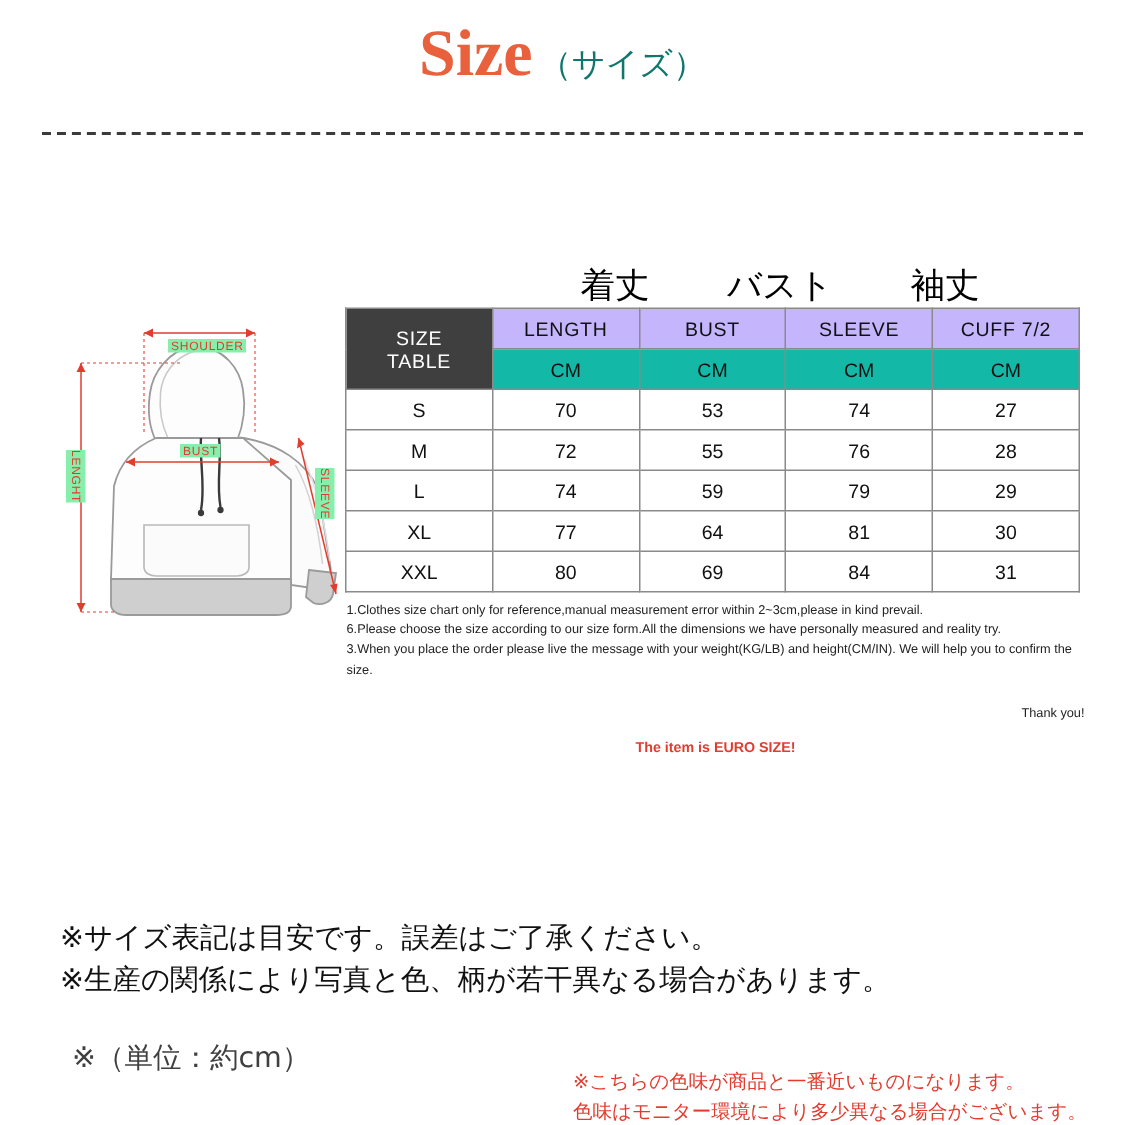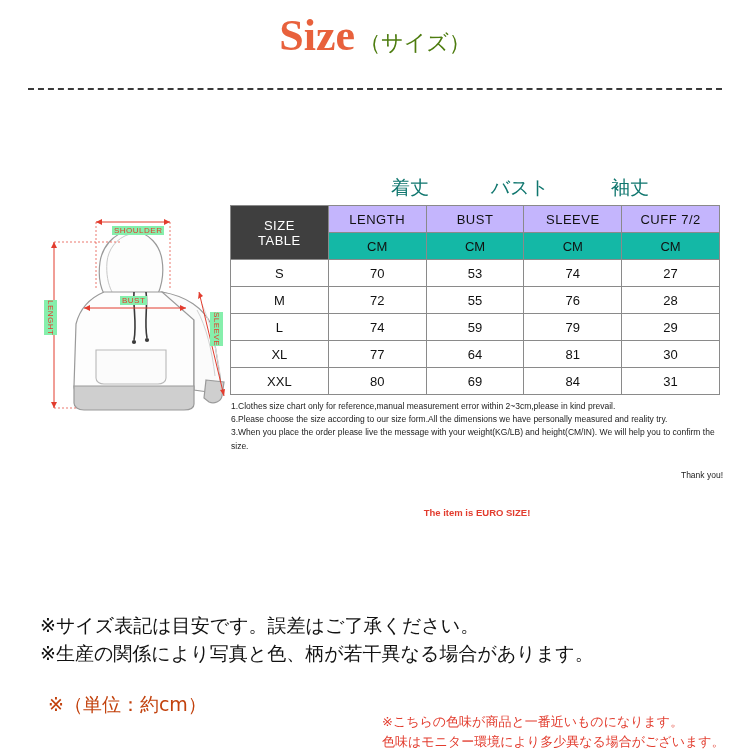--- a/index.html
+++ b/index.html
@@ -38,41 +38,41 @@
   .title-main {
     font-family: "Liberation Serif", serif;
     font-weight: bold;
     font-size: 44px;
     color: #e8613c;
     letter-spacing: 0px;
     line-height: 1;
   }
   .title-sub {
     font-size: 22px;
-    color: #4d7c0f;
+    color: #0f766e;
     font-family: "DejaVu Sans", sans-serif;
     line-height: 1;
   }
   .dashed-rule {
     position: absolute;
     left: 28px; right: 28px;
     top: 88px;
     border-top: 2px dashed #3b3b3b;
     height: 0;
   }
 
   
   .col-labels {
     position: absolute;
     top: 175px;
     left: 355px;
     width: 330px;
     display: flex;
-    font-size: 19px;
-    color: #0f766e;
+    font-size: 23px;
+    color: #000000;
     font-family: "DejaVu Sans", sans-serif;
   }
   .col-labels span { flex: 1; text-align: center; }
 
   
   .garment {
     position: absolute;
     left: 34px;
     top: 200px;
     width: 230px;
@@ -139,21 +139,21 @@
     line-height: 1.55;
     color: #222;
     font-family: "Liberation Sans", sans-serif;
   }
   .notes .thanks { text-align: right; margin-top: 16px; }
   .euro {
     text-align: center;
     color: #e23c2e;
     font-size: 9.5px;
     font-weight: bold;
-    margin-top: 24px;
+    margin-top: 10px;
   }
 
   
   .bottom-block {
     position: absolute;
     left: 40px;
     top: 612px;
     width: 670px;
     font-family: "DejaVu Sans", sans-serif;
   }
@@ -161,21 +161,21 @@
     font-size: 19px;
     color: #111;
     line-height: 1.45;
     letter-spacing: 0px;
   }
   .unit-row {
     position: absolute;
     left: 48px;
     top: 692px;
     font-size: 19px;
-    color: #c2410c;
+    color: #404040;
     font-family: "DejaVu Sans", sans-serif;
   }
   .red-note {
     position: absolute;
     left: 382px;
     top: 712px;
     width: 350px;
     color: #e23c2e;
     font-size: 13px;
     line-height: 1.5;

